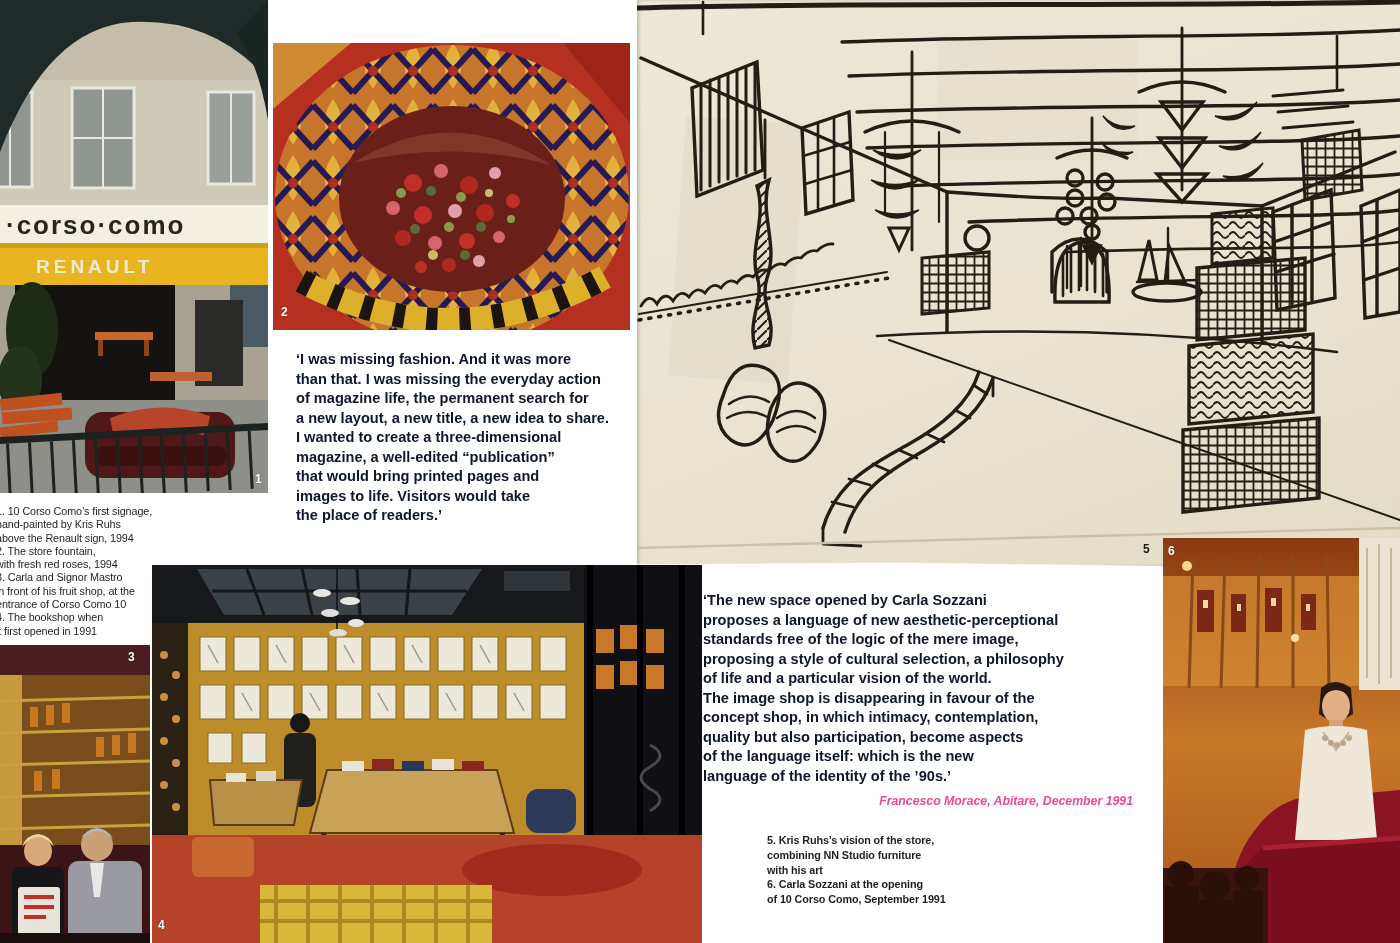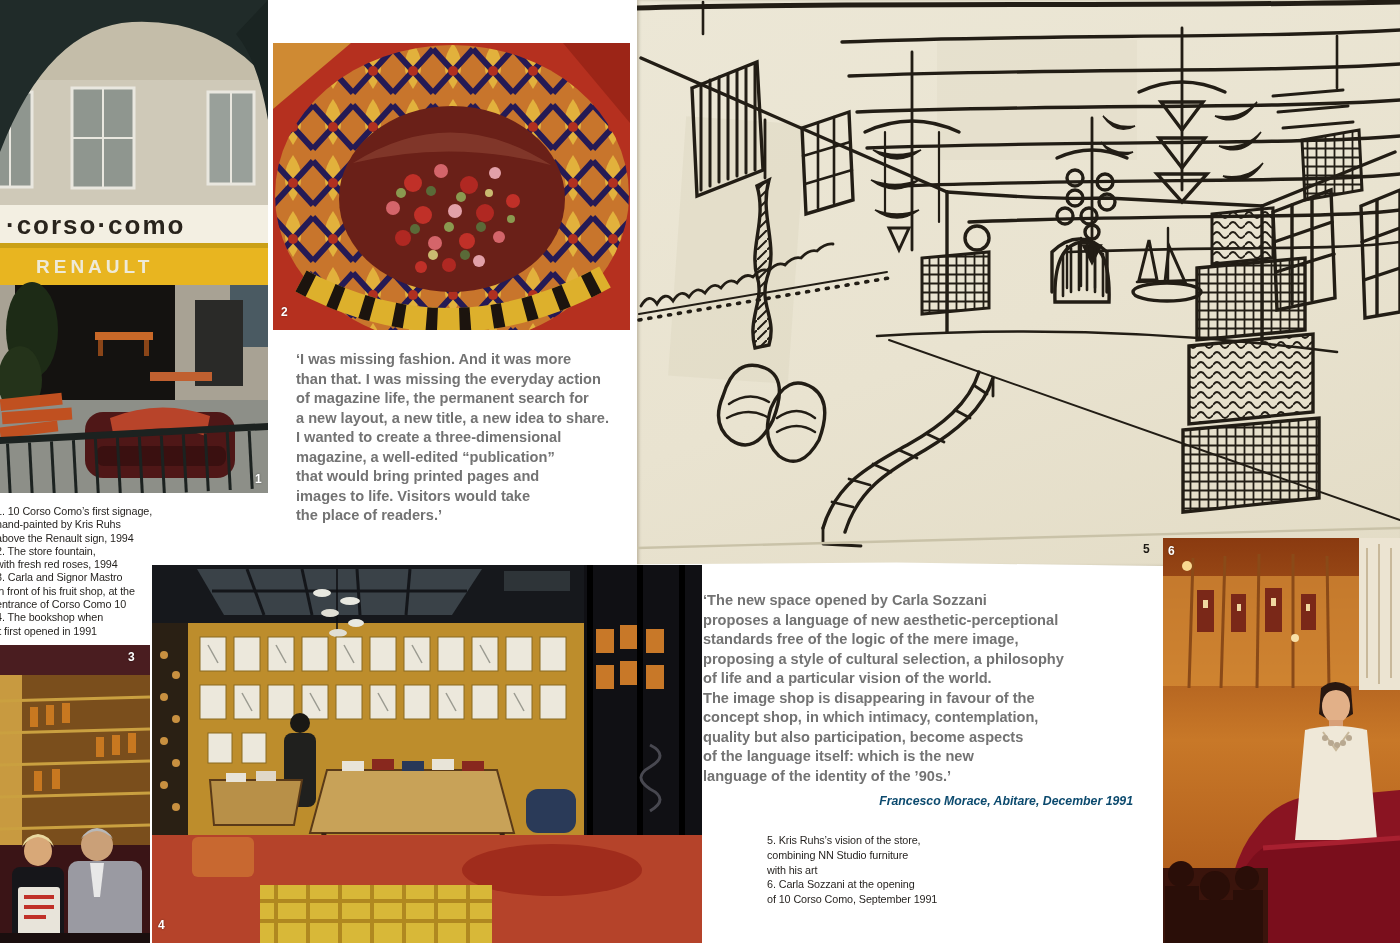--- a/index.html
+++ b/index.html
@@ -9,30 +9,30 @@
   }
   .photo{position:absolute;overflow:hidden;}
   .photo svg{display:block;}
   .num{
     position:absolute;z-index:6;font-size:12px;font-weight:bold;color:#ffffff;
     text-shadow:0 0 2px rgba(0,0,0,.45);line-height:1;
   }
   .num.dark{color:#1d1a15;text-shadow:none;}
   .quote{
     position:absolute;z-index:5;font-weight:bold;font-size:14.6px;line-height:19.5px;
-    letter-spacing:0;color:#737373;white-space:pre-line;
+    letter-spacing:0;color:#0f172a;white-space:pre-line;
   }
   .caption{
     position:absolute;z-index:5;font-size:10.8px;line-height:13.3px;
     color:#221f1c;white-space:pre-line;font-weight:normal;letter-spacing:-0.1px;
   }
   .caption.right{line-height:14.8px;}
   .attribution{
     position:absolute;z-index:5;font-size:12.3px;font-weight:bold;font-style:italic;
-    color:#0c4a6e;text-align:right;white-space:pre-line;
+    color:#ec4899;text-align:right;white-space:pre-line;
   }
   #quote2{text-align:left;}
   #drawing{
     position:absolute;left:637px;top:0;width:763px;height:566px;z-index:1;
     background:linear-gradient(160deg,#ece7d6 0%,#e9e3d0 55%,#e3dcc6 100%);
     clip-path:polygon(0% 0%,100% 0%,100% 95.6%,69.5% 96.2%,69% 100%,34% 99.4%,0% 99.7%);
     box-shadow:inset 2px 0 3px rgba(120,110,85,.35);
   }
   #photo6{z-index:3;}
 </style>
@@ -551,21 +551,21 @@
 proposing a style of cultural selection, a philosophy
 of life and a particular vision of the world.
 The image shop is disappearing in favour of the
 concept shop, in which intimacy, contemplation,
 quality but also participation, become aspects
 of the language itself: which is the new
 language of the identity of the ’90s.’</div>
 
   <div id="attribution" class="attribution" style="right:267px;top:794px;width:430px;">Francesco Morace, Abitare, December 1991</div>
 
-  <div id="caption-right" class="caption right" style="left:767px;top:833px;width:230px;">5. Kris Ruhs’s vision of the store,
+  <div id="caption-right" class="caption right" style="left:767px;top:833px;width:230px;font-weight:bold;">5. Kris Ruhs’s vision of the store,
 combining NN Studio furniture
 with his art
 6. Carla Sozzani at the opening
 of 10 Corso Como, September 1991</div>
 
   <span class="num" style="left:255px;top:473px;">1</span>
   <span class="num" style="left:281px;top:306px;">2</span>
   <span class="num" style="left:128px;top:651px;">3</span>
   <span class="num" style="left:158px;top:919px;">4</span>
   <span class="num dark" style="left:1143px;top:543px;">5</span>

